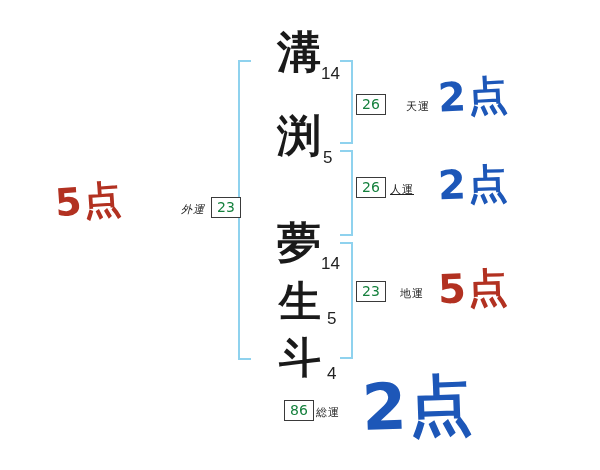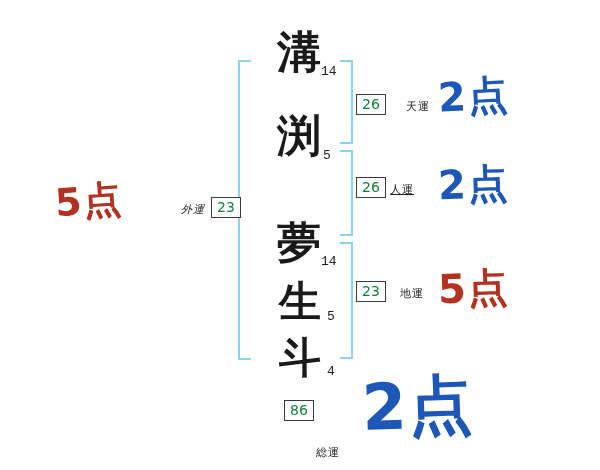--- a/index.html
+++ b/index.html
@@ -23,22 +23,22 @@
   .char{
     position:absolute;
     font-family:"DejaVu Serif","Liberation Serif",serif;
     font-size:44px;
     line-height:1;
     color:#1a1a1a;
     font-weight:600;
   }
   .strokes{
     position:absolute;
-    font-family:Liberation Mono, monospace;
-    font-size:13px;
+    font-family:Liberation Sans, sans-serif;
+    font-size:17px;
     color:#222;
   }
   .c0{left:277px;top:30px;}
   .s0{left:321px;top:64px;}
   .c1{left:277px;top:114px;}
   .s1{left:323px;top:148px;}
   .c2{left:277px;top:221px;}
   .s2{left:321px;top:254px;}
   .c3{left:279px;top:281px;font-size:42px;}
   .s3{left:327px;top:309px;}
@@ -85,21 +85,21 @@
     position:absolute;
     font-size:11px;
     color:#222;
     font-family:"DejaVu Serif","Liberation Serif",serif;
     letter-spacing:1px;
   }
   .tenun-label{left:390px;top:99px;margin-left:16px;}
   .jinun-label{left:390px;top:182px;text-decoration:underline;}
   .chiun-label{left:400px;top:286px;}
   .gaiun-label{left:181px;top:202px;font-style:italic;}
-  .soun-label{left:316px;top:405px;margin-top:40px;}
+  .soun-label{left:316px;top:405px;}
   
   .score{
     position:absolute;
     font-weight:bold;
     font-family:"DejaVu Sans","Liberation Sans",sans-serif;
     letter-spacing:2px;
     line-height:1;
   }
   .score.red{color:var(--red);}
   .score.blue{color:var(--blue);}

